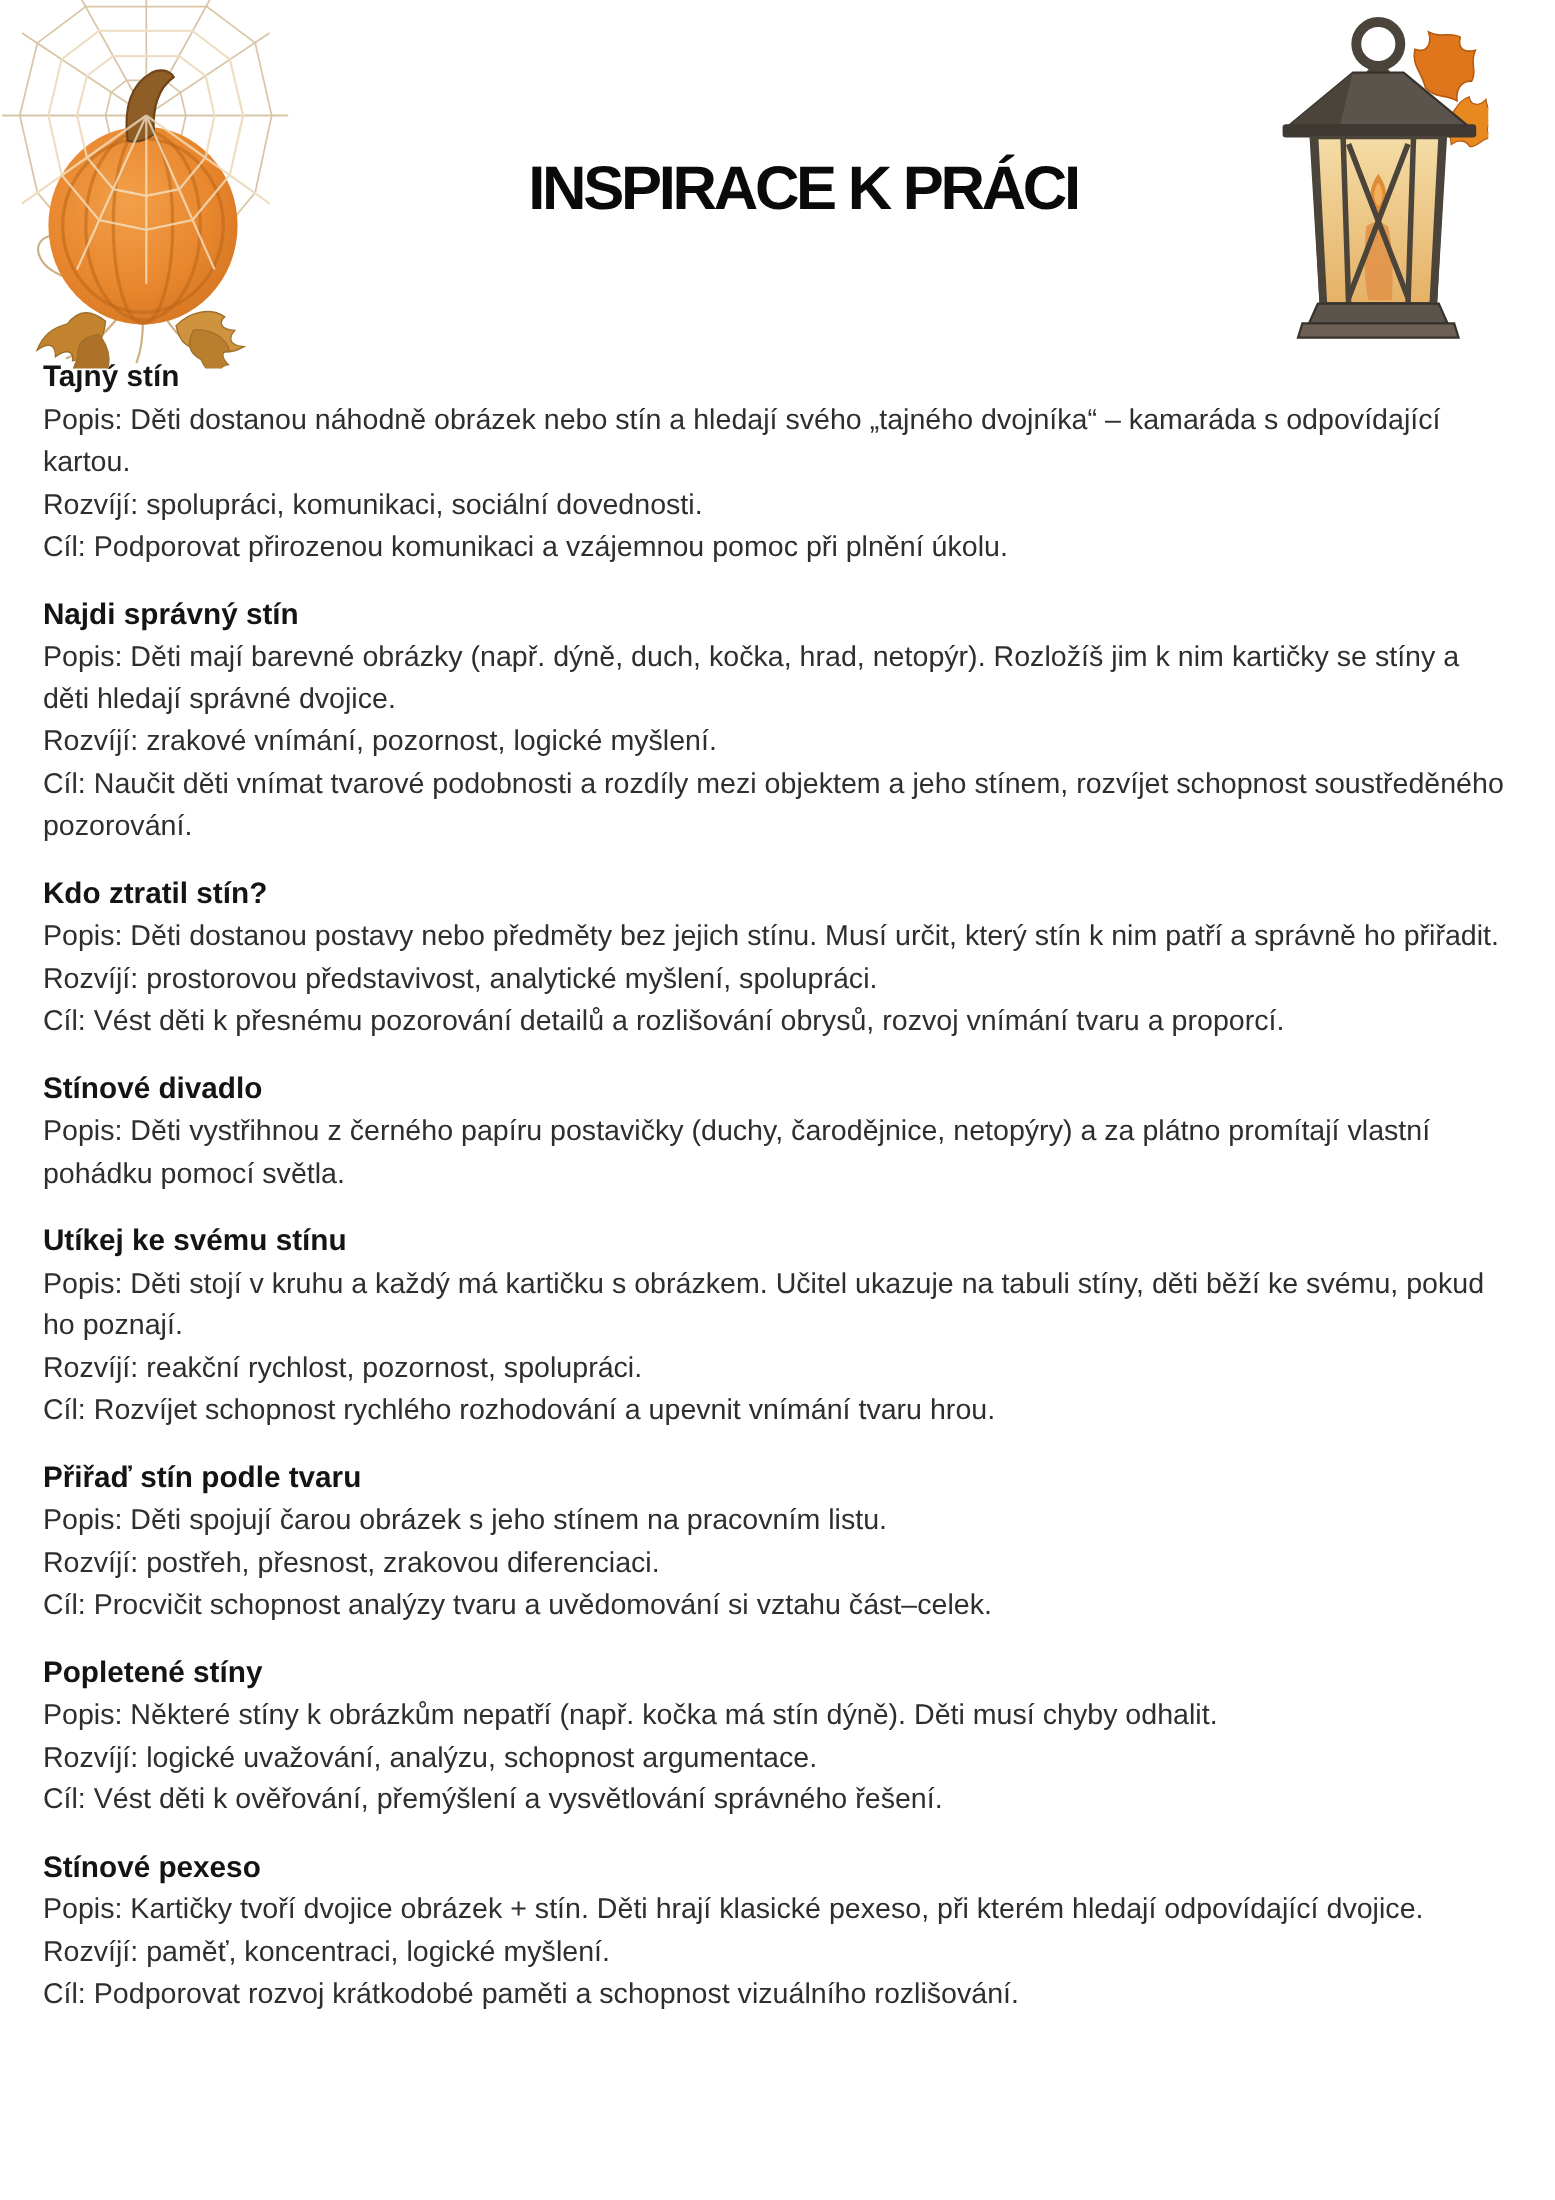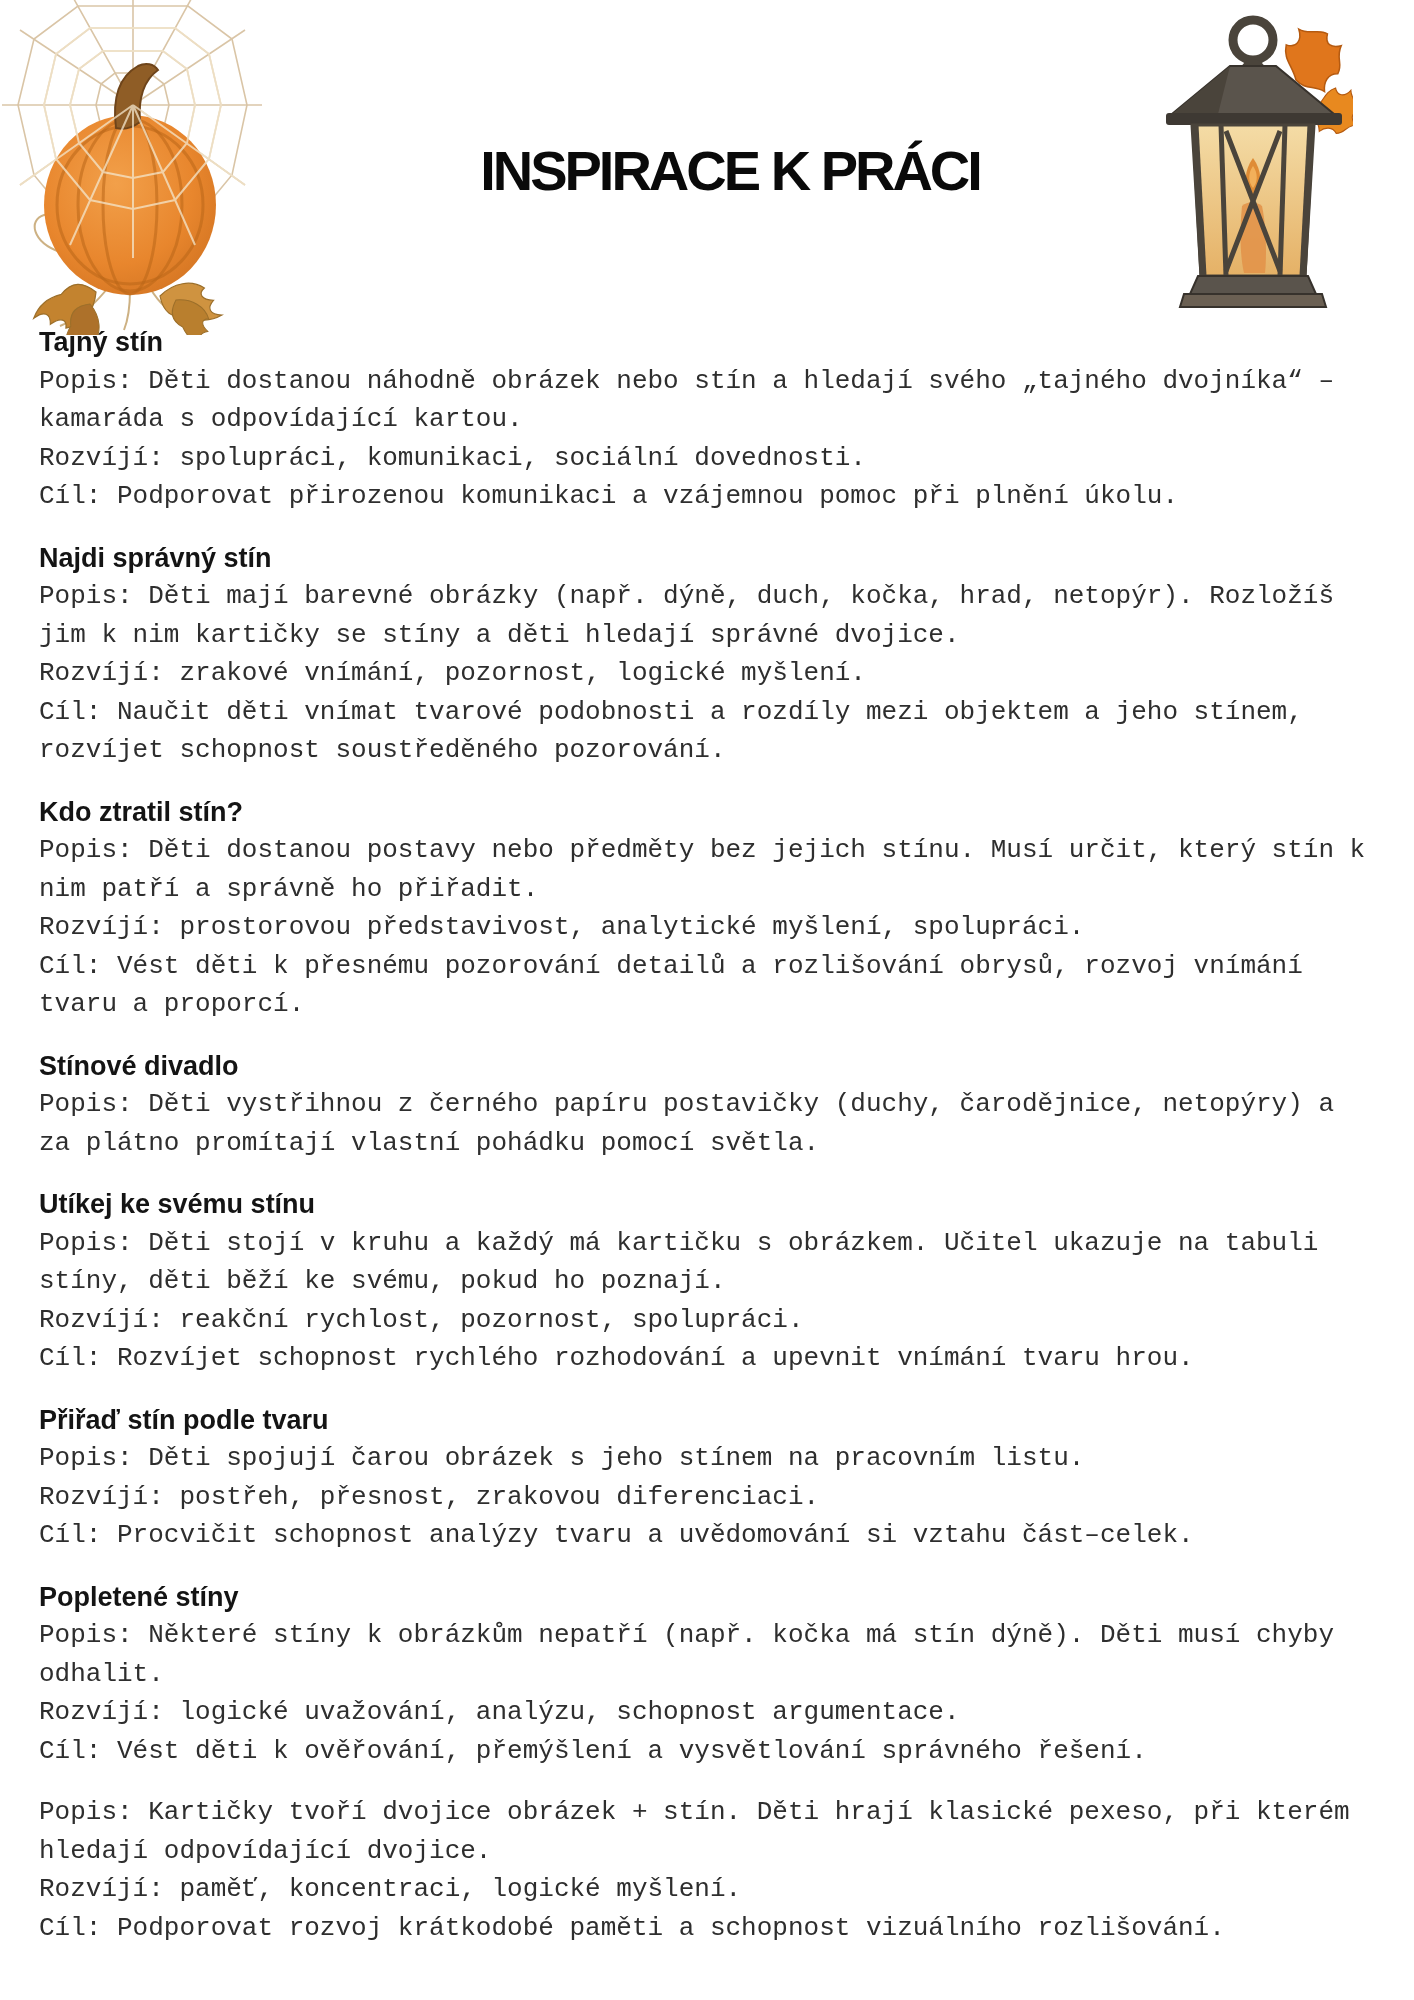--- a/index.html
+++ b/index.html
@@ -35,21 +35,21 @@
     line-height: 38.5px;
   }
   .activity { margin: 0; padding-top: 23px; }
   .activity-title {
     margin: 0;
     font-size: 27px;
     line-height: 38.5px;
     font-weight: 700;
     color: #141414;
   }
-  .activity-line { margin: 0; font-family: Liberation Mono, monospace; }
+  .activity-line { margin: 0; }
 </style>
 </head>
 <body>
 
 <div class="page">
 
   <header class="header">
 
     <svg class="pumpkin-illo" width="265" height="335" viewBox="0 0 265 335" aria-hidden="true">
       <defs>
@@ -193,19 +193,20 @@
     </section>
 
     <section class="activity">
       <h2 class="activity-title">Popletené stíny</h2>
       <p class="activity-line">Popis: Některé stíny k obrázkům nepatří (např. kočka má stín dýně). Děti musí chyby odhalit.</p>
       <p class="activity-line">Rozvíjí: logické uvažování, analýzu, schopnost argumentace.</p>
       <p class="activity-line">Cíl: Vést děti k ověřování, přemýšlení a vysvětlování správného řešení.</p>
     </section>
 
     <section class="activity">
+      <h2 class="activity-title">Stínové pexeso</h2>
       <p class="activity-line">Popis: Kartičky tvoří dvojice obrázek + stín. Děti hrají klasické pexeso, při kterém hledají odpovídající dvojice.</p>
       <p class="activity-line">Rozvíjí: paměť, koncentraci, logické myšlení.</p>
       <p class="activity-line">Cíl: Podporovat rozvoj krátkodobé paměti a schopnost vizuálního rozlišování.</p>
     </section>
   </main>
 
 </div>
 
 </body></html>

